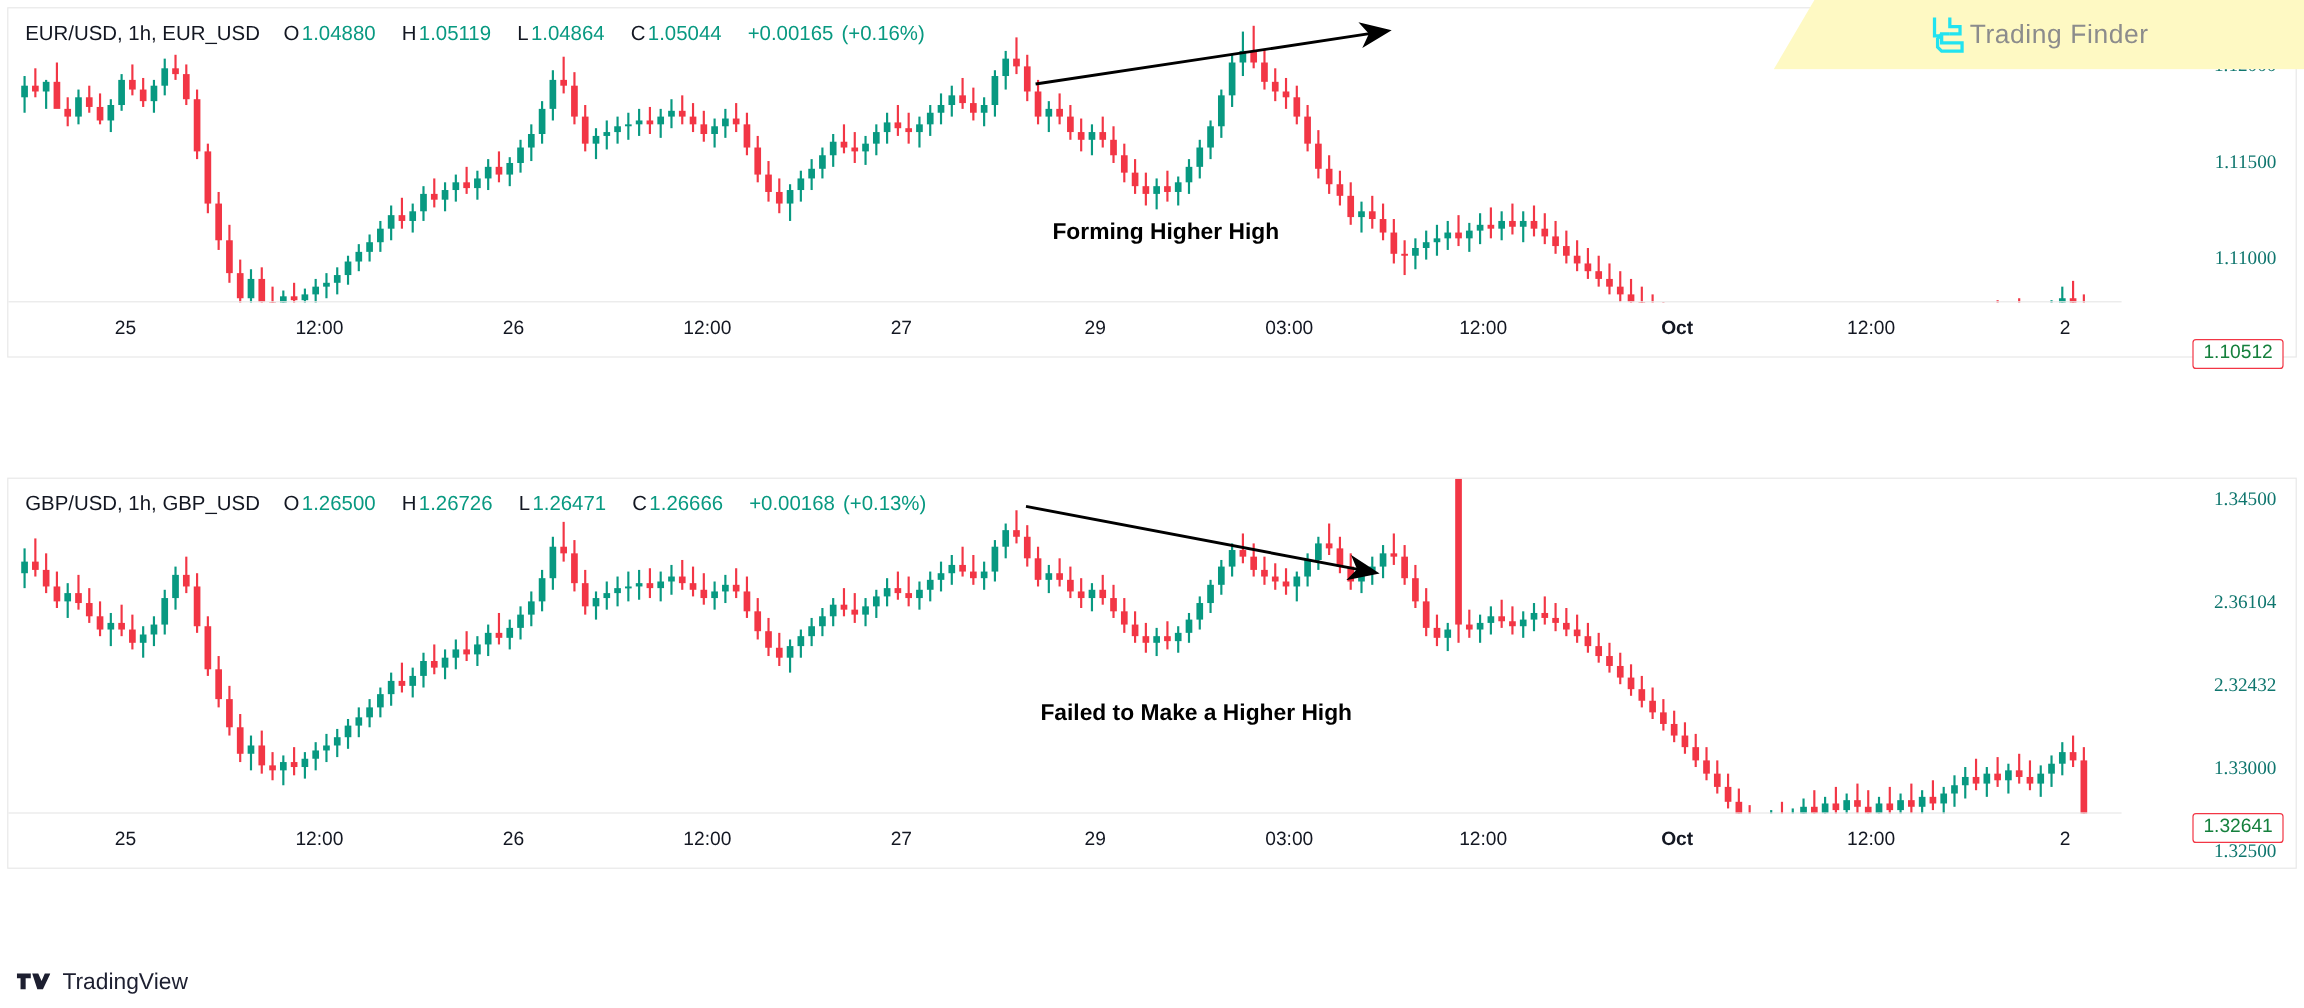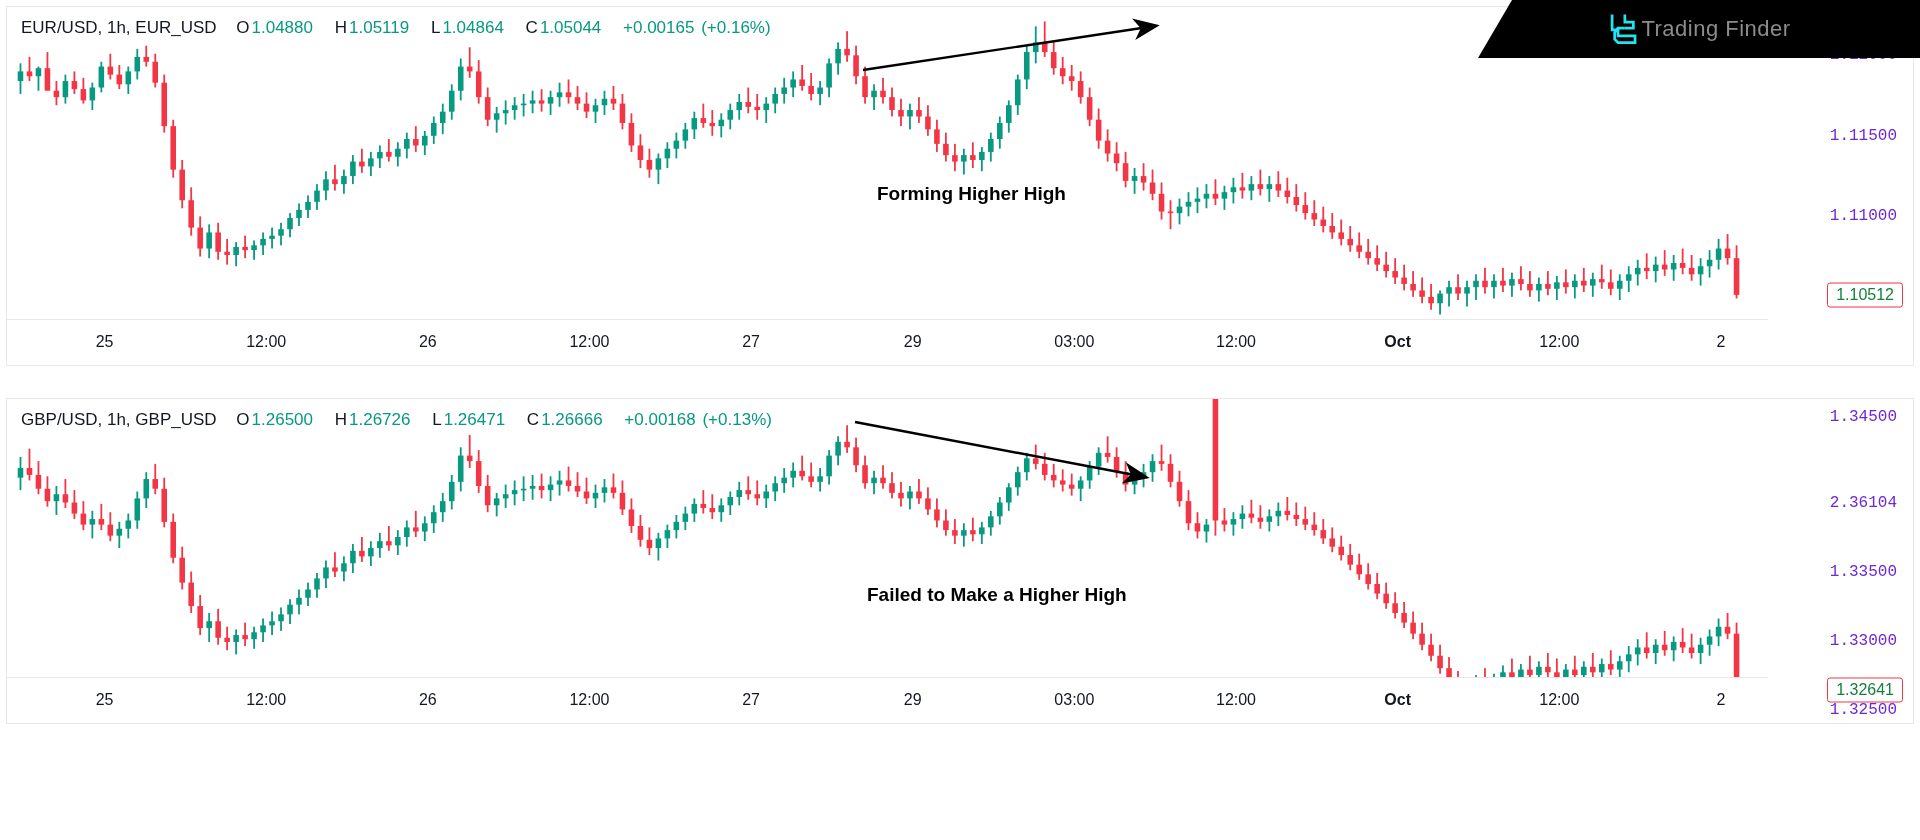--- a/index.html
+++ b/index.html
@@ -16,21 +16,21 @@
     overflow: hidden;
   }
 
   
   .tf-badge {
     position: absolute;
     top: 0;
     left: 1478px;
     width: 442px;
     height: 58px;
-    background: #000000;
+    background: #fef9c3;
     
     clip-path: polygon(34px 0, 442px 0, 442px 58px, 0 58px);
     display: flex;
     align-items: center;
     justify-content: center;
     gap: 0;
     z-index: 40;
   }
   .tf-logo { width: 34px; height: 34px; display:block; }
   .tf-name {
@@ -43,21 +43,21 @@
 
   
   .pane {
     position: absolute;
     left: 6px;
     width: 1908px;
     background: #ffffff;
     border: 1px solid #e8e8e8;
     box-sizing: border-box;
   }
-  #pane1 { top: 6px;  height: 360px; }
+  #pane1 { top: 6px;  height: 292px; }
   #pane2 { top: 398px; height: 326px; }
 
   .plot-area {
     position: absolute;
     left: 0;
     top: 0;
     right: 145px;
     bottom: 45px;
     overflow: hidden;
   }
@@ -104,23 +104,23 @@
     white-space: nowrap;
     font-family: "Liberation Sans", sans-serif;
   }
   .tick-time.bold { font-weight: bold; }
 
   .tick-price {
     position: absolute;
     right: 16px;
     transform: translateY(-50%);
     font-size: 16px;
-    color: #6d28d9;
+    color: #0f766e;
     white-space: nowrap;
-    font-family: Liberation Mono, monospace;
+    font-family: Liberation Serif, serif;
   }
 
   .price-tag {
     position: absolute;
     right: 10px;
     transform: translateY(-50%);
     border: 1px solid #f23645;
     color: #15803d;
     background: #ffffff;
     border-radius: 3px;
@@ -1029,21 +1029,28 @@
         <div class="tick-time" style="left: 905.739px;">29</div>
         <div class="tick-time" style="left: 1067.38px;">03:00</div>
         <div class="tick-time" style="left: 1229.01px;">12:00</div>
         <div class="tick-time bold" style="left: 1390.65px;">Oct</div>
         <div class="tick-time" style="left: 1552.29px;">12:00</div>
         <div class="tick-time" style="left: 1713.93px;">2</div>
       </div>
     <div class="price-axis" id="price2">
         <div class="tick-price" style="top: 18px;">1.34500</div>
         <div class="tick-price" style="top: 103.529px;">2.36104</div>
-        <div class="tick-price" style="top: 172.549px;">1.33500</div>
+        <div class="tick-price" style="top: 172.549px;">2.32432</div>
         <div class="tick-price" style="top: 241.569px;">1.33000</div>
         <div class="tick-price" style="top: 310.588px; margin-left: 45px;">1.32500</div>
         <div class="price-tag" style="top: 291.125px;">1.32641</div>
       </div>
   </div>
 
+  <div class="footer">
+    <svg class="tv-logo" viewBox="0 0 36 24">
+      <path d="M0 2 L15 2 L15 7 L9.5 7 L9.5 19 L4 19 L4 7 L0 7 Z" fill="#1d1f30"></path>
+      <path d="M16.5 2 L23 2 L26.5 10 L30 2 L36 2 L28 19 L22 19 Z" fill="#1d1f30"></path>
+    </svg>
+    <span class="tv-name">TradingView</span>
+  </div>
 
 </div>
 
 </body></html>

